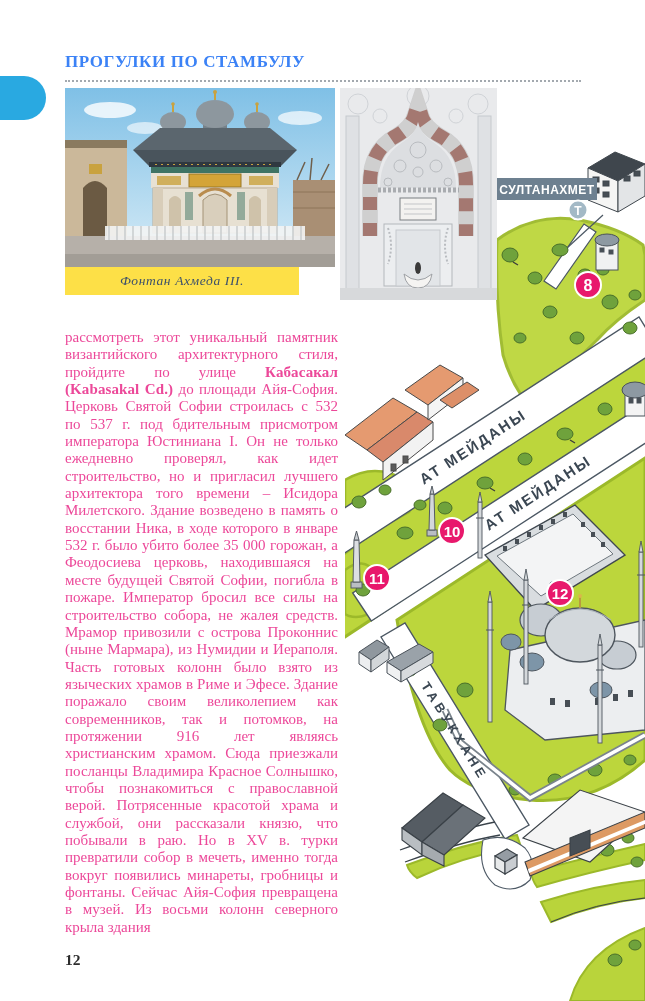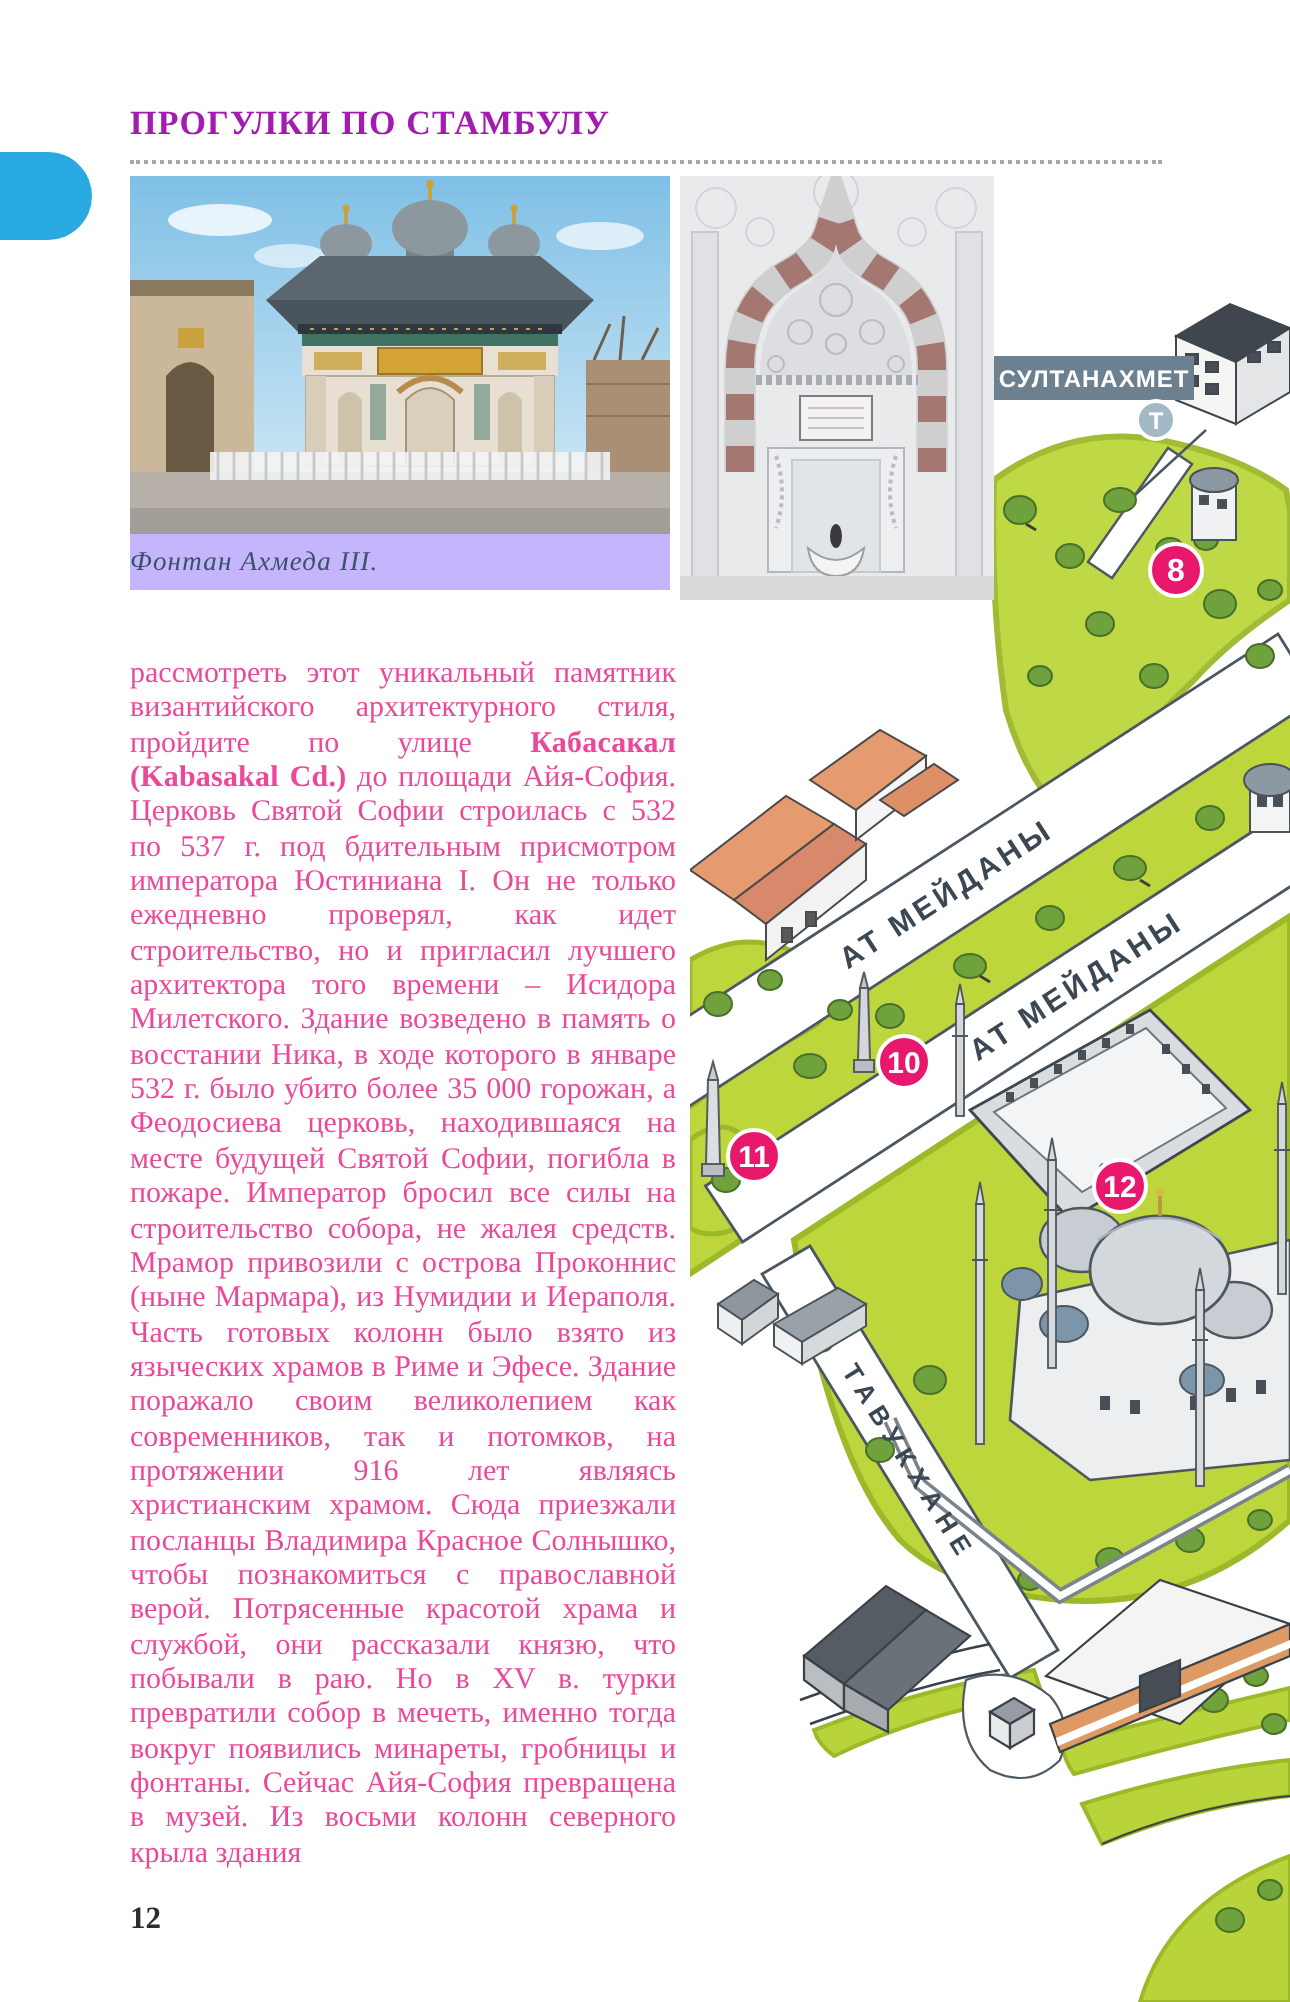--- a/index.html
+++ b/index.html
@@ -2,28 +2,28 @@
 <html><head>
 <meta charset="utf-8">
 <style>
   html,body{margin:0;padding:0;background:#e9e9e9;}
   .page{position:relative;width:645px;height:1001px;background:#ffffff;overflow:hidden;
         font-family:"Liberation Serif","DejaVu Serif",serif;}
   
   .side-tab{position:absolute;left:0;top:76px;width:46px;height:44px;background:#29a9e1;
             border-radius:0 22px 22px 0;}
   
-  .hdr{position:absolute;left:65px;top:52px;font-weight:bold;font-size:17px;color:#a21caf;
+  .hdr{position:absolute;left:65px;top:52px;font-weight:bold;font-size:17px;color:#3b82f6;
        letter-spacing:.6px;}
   .hdr-rule{position:absolute;left:65px;top:80px;width:516px;height:0;
             border-top:2px dotted #a3a9af;}
   
   .photo1{position:absolute;left:65px;top:88px;width:270px;height:179px;overflow:hidden;}
-  .caption{position:absolute;left:65px;top:267px;width:270px;height:28px;background:#c4b5fd;
-           display:flex;align-items:center;justify-content:flex-start;font-style:italic;
+  .caption{position:absolute;left:65px;top:267px;width:234px;height:28px;background:#fde047;
+           display:flex;align-items:center;justify-content:center;font-style:italic;
            font-size:13.5px;color:#3c506b;letter-spacing:.6px;}
   .photo2{position:absolute;left:340px;top:88px;width:157px;height:212px;overflow:hidden;}
   
   .map{position:absolute;left:345px;top:150px;width:300px;height:851px;}
   
   .article{position:absolute;left:65px;top:314px;width:273px;font-size:15px;line-height:17.35px;
            color:#ec4899;text-align:justify;}
   .article b{letter-spacing:.1px;}
   .pagenum{position:absolute;left:65px;top:951px;font-weight:bold;font-size:15.5px;color:#2d2d2d;}
   svg text{font-family:"Liberation Sans","DejaVu Sans",sans-serif;}

